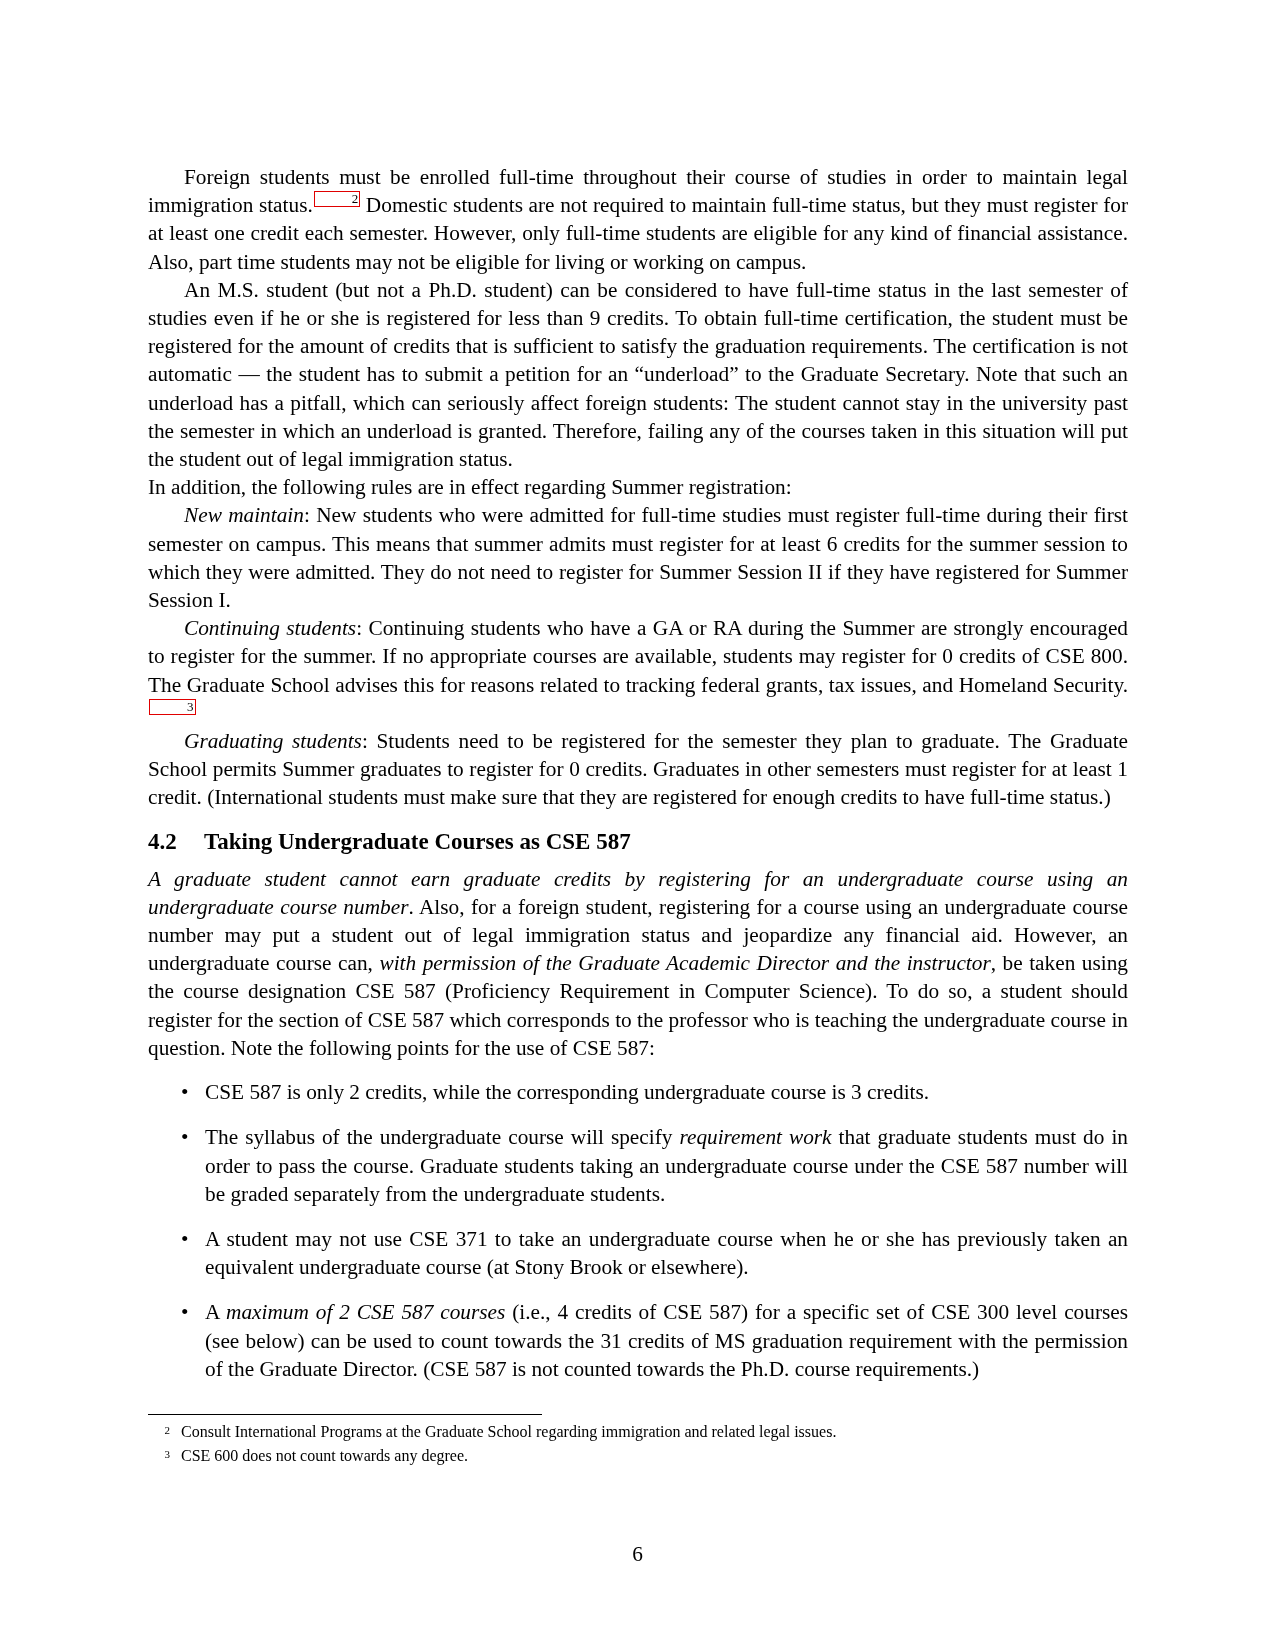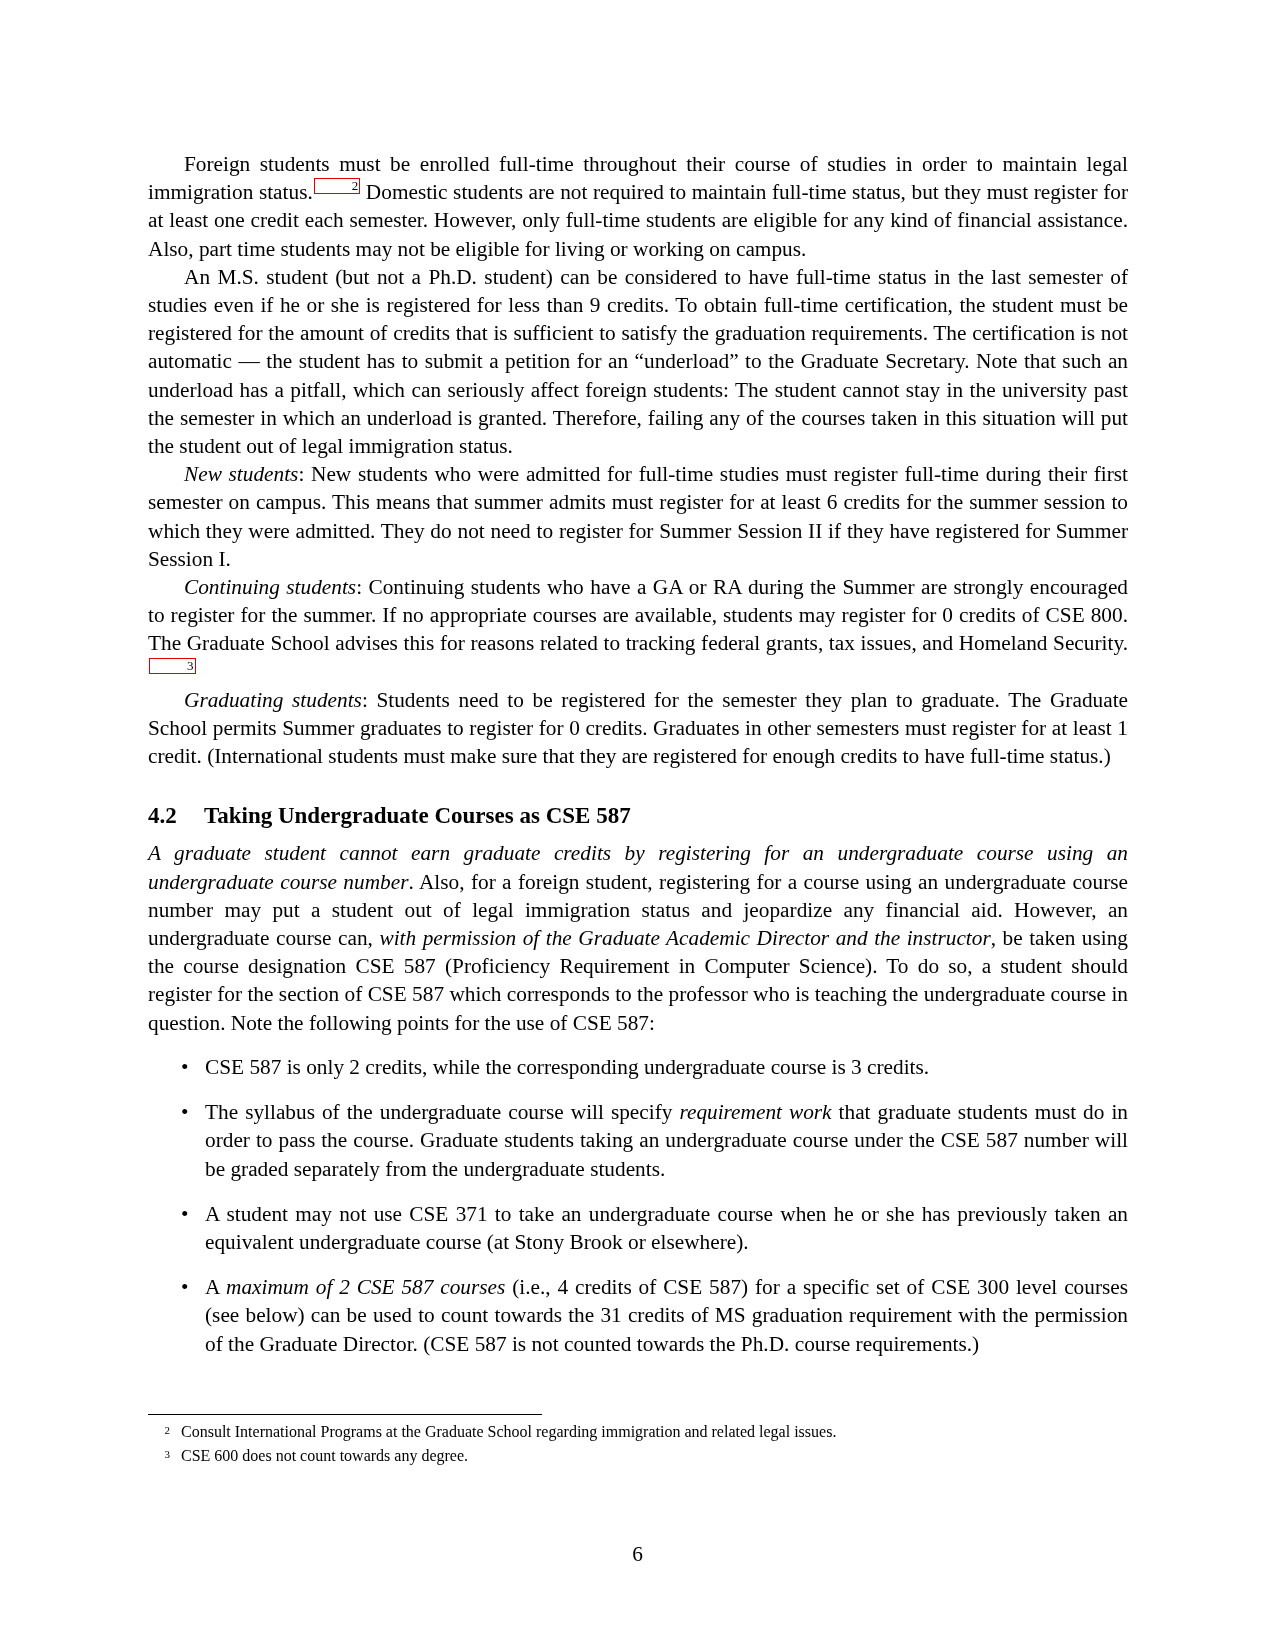--- a/index.html
+++ b/index.html
@@ -1,18 +1,18 @@
 <!DOCTYPE html>
 <html><head>
 <meta charset="utf-8">
 <style>
   html, body { margin: 0; padding: 0; background: #ffffff; }
   body { width: 1275px; height: 1651px; position: relative; overflow: hidden;
          font-family: "Liberation Serif", "DejaVu Serif", serif; color: #000; }
-  .page { position: absolute; left: 148px; top: 150px; width: 980px; }
+  .page { position: absolute; left: 148px; top: 163px; width: 980px; }
   p { margin: 0; font-size: 21.3px; line-height: 28.2px; text-align: justify; }
   .indent { text-indent: 36px; }
   .fnref { display: inline-block; border: 1.5px solid #e00000; font-size: 13px; line-height: 14px;
            padding: 0 1px; vertical-align: 9px; margin-left: 1px; }
   h2 { margin: 0; font-size: 23px; font-weight: bold; line-height: 28px; }
   h2 .num { display: inline-block; width: 56px; }
   ul { list-style: none; margin: 0; padding: 0; }
   li { position: relative; padding-left: 57px; font-size: 21.3px; line-height: 28.2px; text-align: justify; }
   li .bullet { position: absolute; left: 33px; top: 0; }
   .footrule { position: absolute; left: 148px; top: 1414px; width: 394px; height: 0; border-top: 1.2px solid #000; }
@@ -23,28 +23,29 @@
   .pagenum { position: absolute; top: 1542px; left: 0; width: 1275px; text-align: center; font-size: 21.3px; }
 </style>
 </head>
 <body>
 
 <div class="page">
   <p class="indent"><span>Foreign students must be enrolled full-time throughout their course of studies in order to maintain legal immigration status.</span><a class="fnref">2</a><span> Domestic students are not required to maintain full-time status, but they must register for at least one credit each semester. However, only full-time students are eligible for any kind of financial assistance. Also, part time students may not be eligible for living or working on campus.</span></p>
 
   <p class="indent">An M.S. student (but not a Ph.D. student) can be considered to have full-time status in the last semester of studies even if he or she is registered for less than 9 credits. To obtain full-time certification, the student must be registered for the amount of credits that is sufficient to satisfy the graduation requirements. The certification is not automatic — the student has to submit a petition for an “underload” to the Graduate Secretary. Note that such an underload has a pitfall, which can seriously affect foreign students: The student cannot stay in the university past the semester in which an underload is granted. Therefore, failing any of the courses taken in this situation will put the student out of legal immigration status.</p>
 
+  <p>In addition, the following rules are in effect regarding Summer registration:</p>
 
-  <p class="indent"><i>New students</i><span>: New students who were admitted for full-time studies must register full-time during their first semester on campus. This means that summer admits must register for at least 6 credits for the summer session to which they were admitted. They do not need to register for Summer Session II if they have registered for Summer Session I.</span></p>
+  <p class="indent"><i>New maintain</i><span>: New students who were admitted for full-time studies must register full-time during their first semester on campus. This means that summer admits must register for at least 6 credits for the summer session to which they were admitted. They do not need to register for Summer Session II if they have registered for Summer Session I.</span></p>
 
   <p class="indent"><i>Continuing students</i><span>: Continuing students who have a GA or RA during the Summer are strongly encouraged to register for the summer. If no appropriate courses are available, students may register for 0 credits of CSE 800. The Graduate School advises this for reasons related to tracking federal grants, tax issues, and Homeland Security.</span><a class="fnref">3</a></p>
 
   <p class="indent"><i>Graduating students</i><span>: Students need to be registered for the semester they plan to graduate. The Graduate School permits Summer graduates to register for 0 credits. Graduates in other semesters must register for at least 1 credit. (International students must make sure that they are registered for enough credits to have full-time status.)</span></p>
 
-  <h2 style="margin-top:32px;"><span class="num">4.2</span><span>Taking Undergraduate Courses as CSE 587</span></h2>
+  <h2 style="margin-top:16px;"><span class="num">4.2</span><span>Taking Undergraduate Courses as CSE 587</span></h2>
 
   <p style="margin-top:9px;"><i>A graduate student cannot earn graduate credits by registering for an undergraduate course using an undergraduate course number</i><span>. Also, for a foreign student, registering for a course using an undergraduate course number may put a student out of legal immigration status and jeopardize any financial aid. However, an undergraduate course can, </span><i>with permission of the Graduate Academic Director and the instructor</i><span>, be taken using the course designation CSE 587 (Proficiency Requirement in Computer Science). To do so, a student should register for the section of CSE 587 which corresponds to the professor who is teaching the undergraduate course in question. Note the following points for the use of CSE 587:</span></p>
 
   <ul style="margin-top:16px;" id="bullets">
       <li><span class="bullet">•</span><span>CSE 587 is only 2 credits, while the corresponding undergraduate course is 3 credits.</span></li>
       <li style="margin-top: 17px;"><span class="bullet">•</span><span>The syllabus of the undergraduate course will specify </span><i>requirement work</i><span> that graduate students must do in order to pass the course. Graduate students taking an undergraduate course under the CSE 587 number will be graded separately from the undergraduate students.</span></li>
       <li style="margin-top: 17px;"><span class="bullet">•</span><span>A student may not use CSE 371 to take an undergraduate course when he or she has previously taken an equivalent undergraduate course (at Stony Brook or elsewhere).</span></li>
       <li style="margin-top: 17px;"><span class="bullet">•</span><span>A </span><i>maximum of 2 CSE 587 courses</i><span> (i.e., 4 credits of CSE 587) for a specific set of CSE 300 level courses (see below) can be used to count towards the 31 credits of MS graduation requirement with the permission of the Graduate Director. (CSE 587 is not counted towards the Ph.D. course requirements.)</span></li>
     </ul>
 </div>

